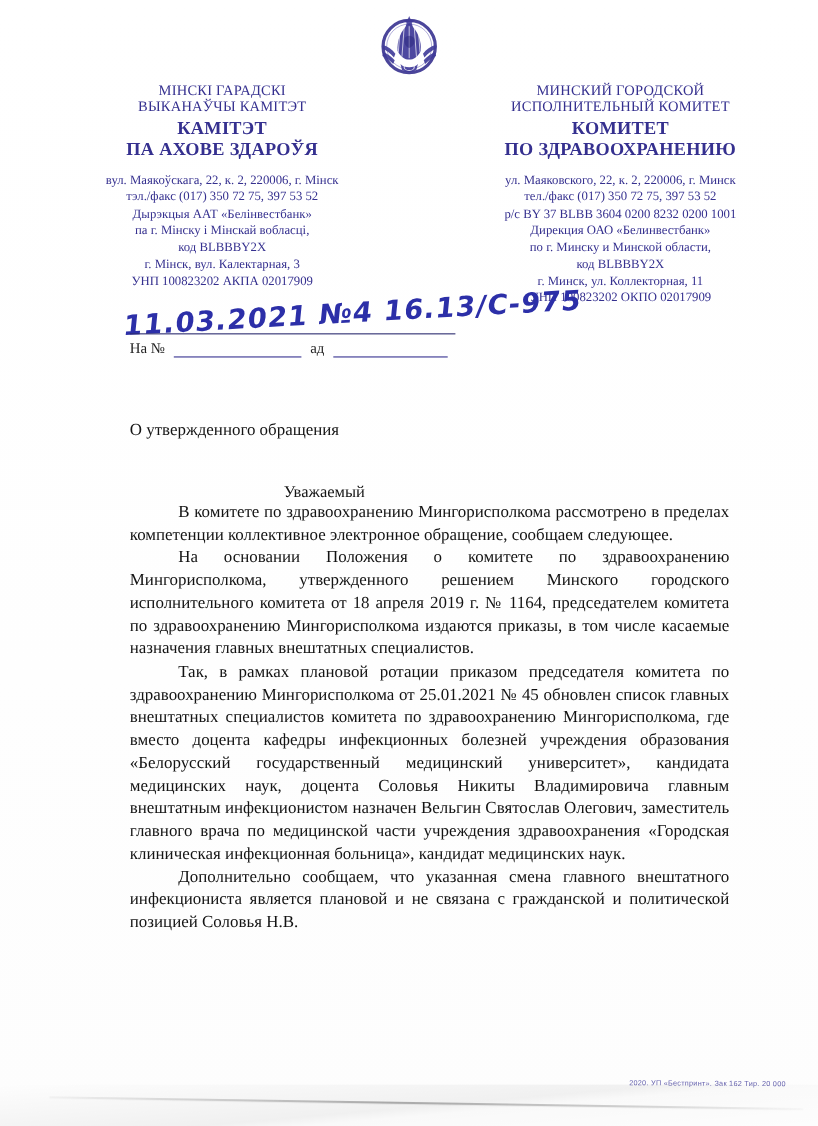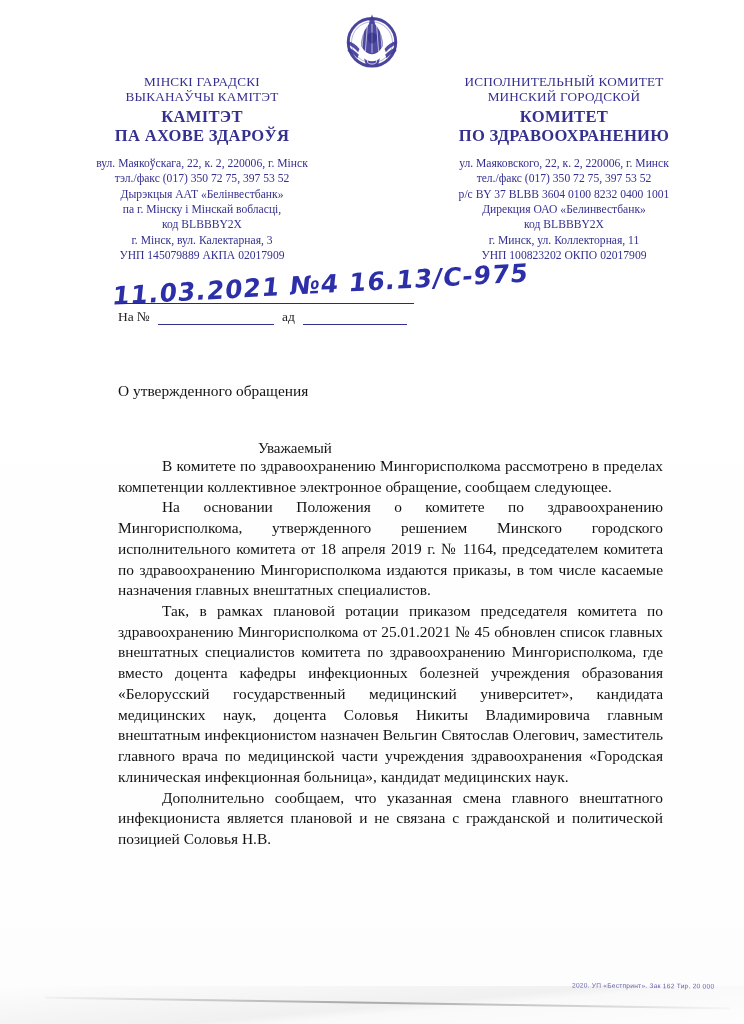--- a/index.html
+++ b/index.html
@@ -244,34 +244,35 @@
         <div class="org-line">ВЫКАНАЎЧЫ КАМІТЭТ</div>
         <div class="org-title">КАМІТЭТ</div>
         <div class="org-title second">ПА АХОВЕ ЗДАРОЎЯ</div>
         <div class="contact-block">
           <div class="contact-line">вул. Маякоўскага, 22, к. 2, 220006, г. Мінск</div>
           <div class="contact-line">тэл./факс (017) 350 72 75, 397 53 52</div>
           <div class="contact-line">Дырэкцыя ААТ «Белінвестбанк»</div>
           <div class="contact-line">па г. Мінску і Мінскай вобласці,</div>
           <div class="contact-line">код BLBBBY2X</div>
           <div class="contact-line">г. Мінск, вул. Калектарная, 3</div>
-          <div class="contact-line">УНП 145079889  АКПА 02017909</div>
+          <div class="contact-line">УНП 100823202  АКПА 02017909</div>
         </div>
       </div>
 
       <div class="head-col right">
+        <div class="org-line">МИНСКИЙ ГОРОДСКОЙ</div>
         <div class="org-line">ИСПОЛНИТЕЛЬНЫЙ КОМИТЕТ</div>
-        <div class="org-line">МИНСКИЙ ГОРОДСКОЙ</div>
         <div class="org-title">КОМИТЕТ</div>
         <div class="org-title second">ПО ЗДРАВООХРАНЕНИЮ</div>
         <div class="contact-block">
           <div class="contact-line">ул. Маяковского, 22, к. 2, 220006, г. Минск</div>
           <div class="contact-line">тел./факс (017) 350 72 75, 397 53 52</div>
-          <div class="contact-line">р/с BY 37 BLBB 3604 0100 8232 0400 1001</div>
+          <div class="contact-line">р/с BY 37 BLBB 3604 0200 8232 0200 1001</div>
           <div class="contact-line">Дирекция ОАО «Белинвестбанк»</div>
+          <div class="contact-line">по г. Минску и Минской области,</div>
           <div class="contact-line">код BLBBBY2X</div>
           <div class="contact-line">г. Минск, ул. Коллекторная, 11</div>
           <div class="contact-line">УНП 100823202  ОКПО 02017909</div>
         </div>
       </div>
 
     </div>
   </div>
 
   <div class="refblock">

